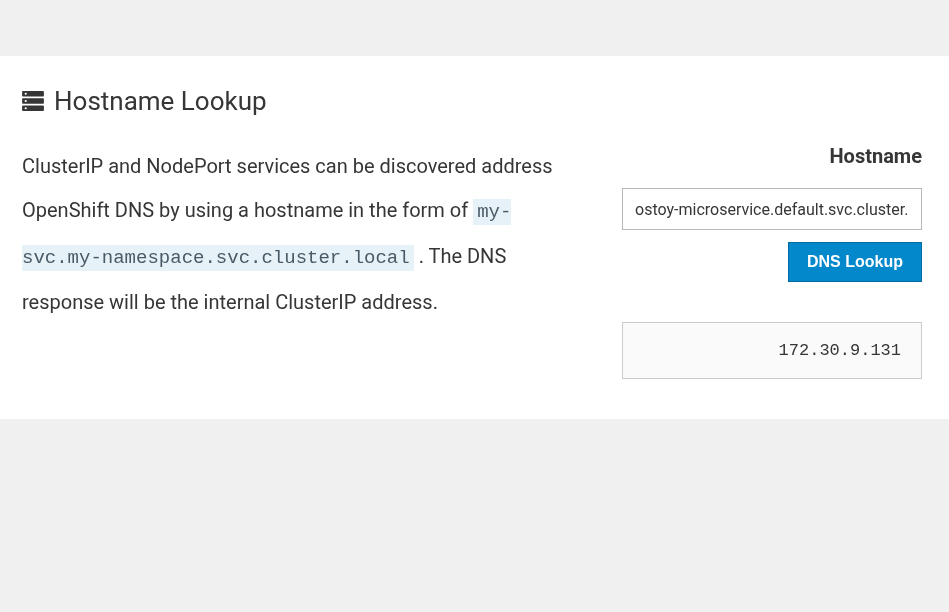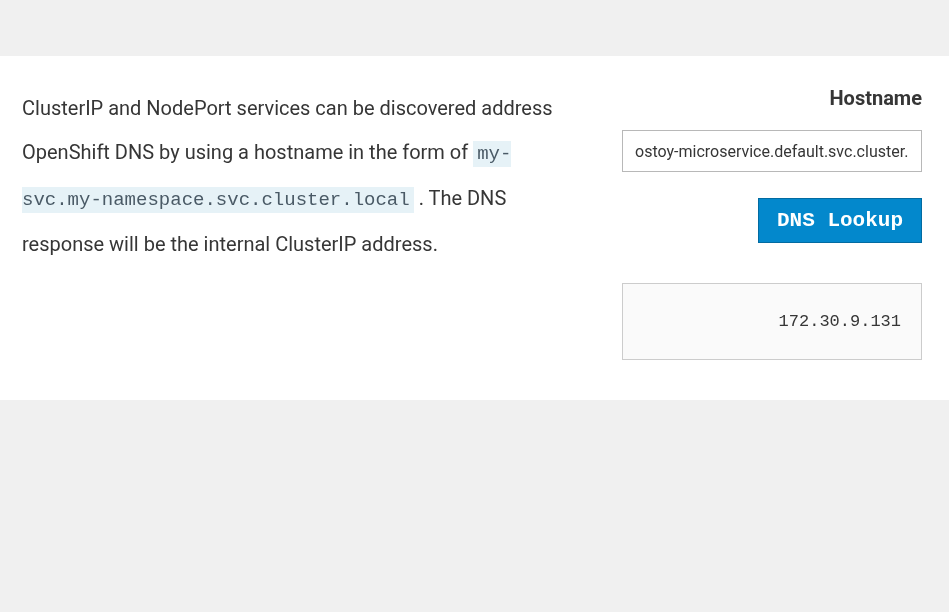--- a/index.html
+++ b/index.html
@@ -81,43 +81,54 @@
       font-size: 19px;
       color: #7a7a7a;
       margin-top: 16px;
       line-height: 2.2;
       width: 300px;
     }
     .dns-button {
       background: #0388cc;
       color: #ffffff;
       border: 1px solid #026ba1;
-      font-size: 21px;
+      font-size: 16px;
       font-weight: 700;
       padding: 10px 18px;
       cursor: pointer;
-      margin-top: 26px;
-      font-family: Liberation Mono, monospace;
+      margin-top: 12px;
+      font-family: Liberation Sans, sans-serif;
     }
     .result-box {
       width: 300px;
       border: 1px solid #cccccc;
       background: #fafafa;
       font-family: "Courier New", Courier, monospace;
       font-size: 17px;
       color: #363636;
-      padding: 28px 20px;
+      padding: 18px 20px;
       text-align: right;
       margin-top: 40px;
     }
   </style>
 </head>
 <body>
 
 <div class="card">
+  <div class="header">
+    <svg class="header-icon" viewBox="0 0 24 22" fill="#363636">
+      <rect x="0" y="0" width="24" height="6" rx="1"></rect>
+      <rect x="0" y="8" width="24" height="6" rx="1"></rect>
+      <rect x="0" y="16" width="24" height="6" rx="1"></rect>
+      <circle cx="4" cy="3" r="1.2" fill="#fff"></circle>
+      <circle cx="4" cy="11" r="1.2" fill="#fff"></circle>
+      <circle cx="4" cy="19" r="1.2" fill="#fff"></circle>
+    </svg>
+    <h2 class="header-title">Hostname Lookup</h2>
+  </div>
 
   <div class="content">
     <div class="left-col">
       <span>ClusterIP and NodePort services can be discovered address OpenShift DNS by using a hostname in the form of </span><span class="code-inline">my-svc.my-namespace.svc.cluster.local</span><span> . The DNS response will be the internal ClusterIP address.</span>
     </div>
 
     <div class="right-col">
       <div class="form-label">Hostname</div>
       <input type="text" class="text-input" value="ostoy-microservice.default.svc.cluster.local" style="">
       <button class="dns-button">DNS Lookup</button>

